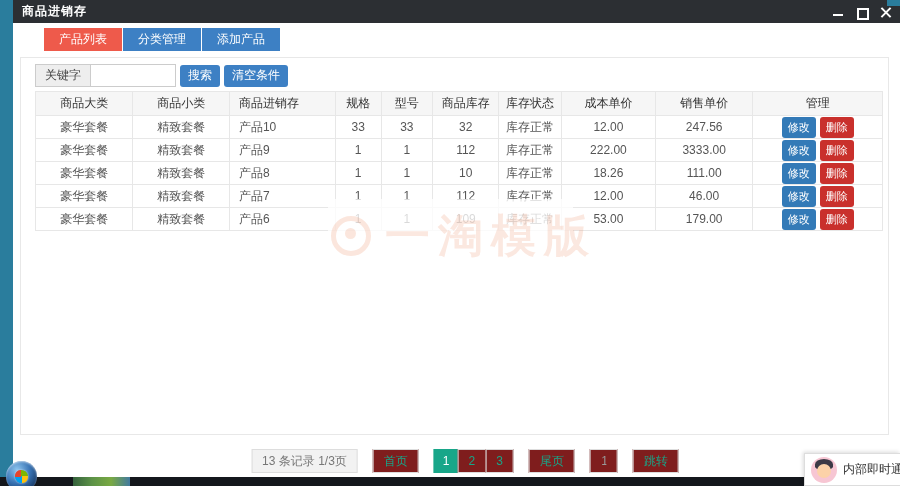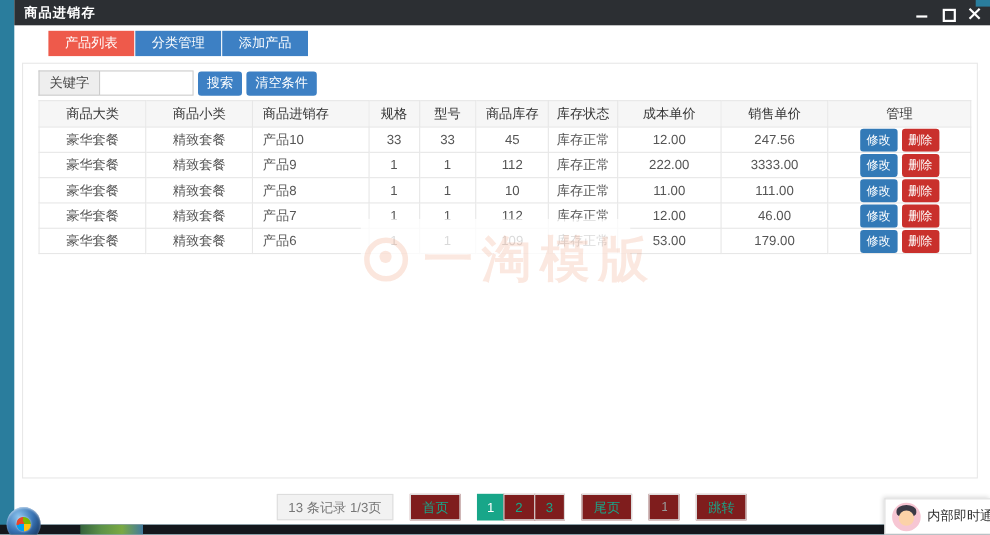--- a/index.html
+++ b/index.html
@@ -124,21 +124,21 @@
               <th>管理</th>
             </tr>
           </thead>
         <tbody>
             <tr>
               <td>豪华套餐</td>
               <td>精致套餐</td>
               <td class="left">产品10</td>
               <td>33</td>
               <td>33</td>
-              <td>45</td>
+              <td>32</td>
               <td>库存正常</td>
               <td>12.00</td>
               <td>247.56</td>
               <td><button class="btn-edit">修改</button><button class="btn-del">删除</button></td>
             </tr>
             <tr>
               <td>豪华套餐</td>
               <td>精致套餐</td>
               <td class="left">产品9</td>
               <td>1</td>
@@ -150,21 +150,21 @@
               <td><button class="btn-edit">修改</button><button class="btn-del">删除</button></td>
             </tr>
             <tr>
               <td>豪华套餐</td>
               <td>精致套餐</td>
               <td class="left">产品8</td>
               <td>1</td>
               <td>1</td>
               <td>10</td>
               <td>库存正常</td>
-              <td>11.00</td>
+              <td>18.26</td>
               <td>111.00</td>
               <td><button class="btn-edit">修改</button><button class="btn-del">删除</button></td>
             </tr>
             <tr>
               <td>豪华套餐</td>
               <td>精致套餐</td>
               <td class="left">产品7</td>
               <td>1</td>
               <td>1</td>
               <td>112</td>

